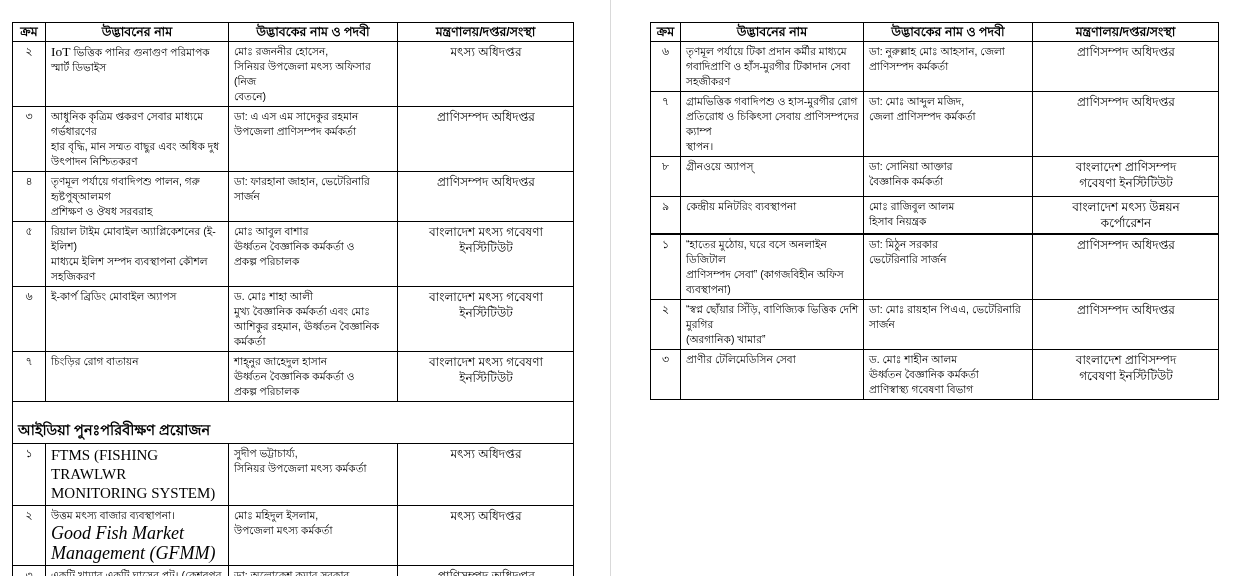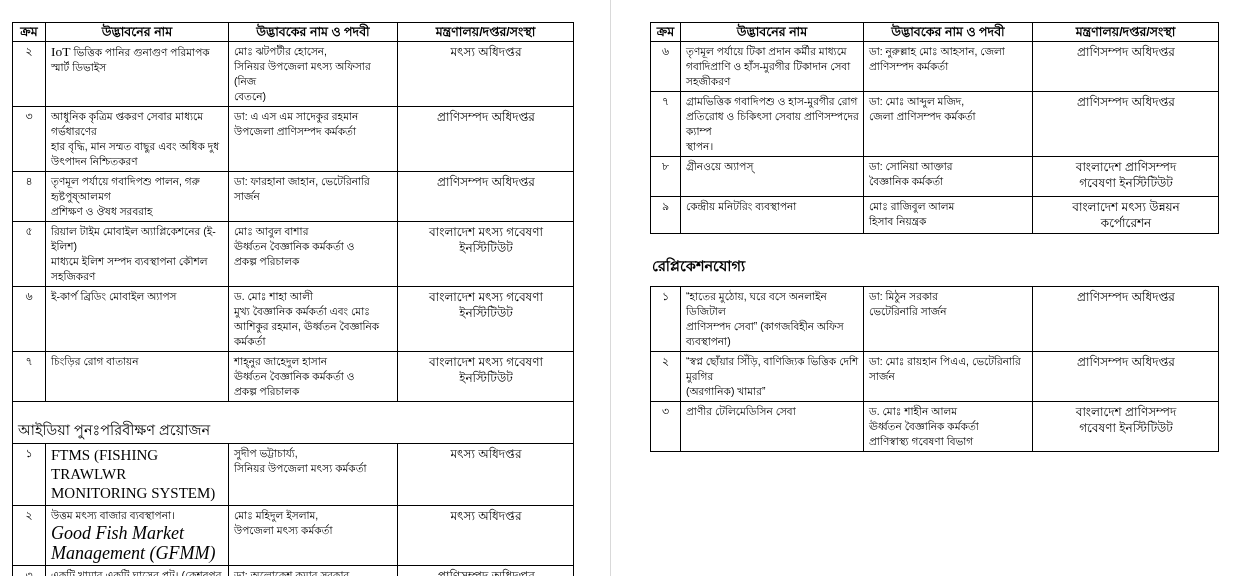--- a/index.html
+++ b/index.html
@@ -9,21 +9,21 @@
   .panel{position:absolute;top:22px;}
   table{border-collapse:collapse;table-layout:fixed;}
   td,th{border:1px solid #000;vertical-align:top;overflow:hidden;}
   th{font-size:12.5px;font-weight:bold;text-align:center;padding:1px 2px;line-height:16px;}
   td{font-size:10.5px;line-height:15px;padding:2px 4px 2px 5px;white-space:pre-line;}
   td.sl{text-align:center;font-size:11px;padding-left:2px;padding-right:2px;}
   td.org{font-size:12px;line-height:16px;text-align:center;}
   .en{font-family:"Liberation Serif",serif;font-size:15px;line-height:19px;}
   .en-sm{font-family:"Liberation Serif",serif;font-size:13.5px;}
   .en-block{display:block;font-family:"Liberation Serif",serif;font-size:18px;line-height:20px;font-style:italic;}
-  td.section-cell{vertical-align:bottom;font-weight:normal;font-size:14.5px;line-height:18px;
+  td.section-cell{vertical-align:bottom;font-weight:bold;font-size:14.5px;line-height:18px;
                   padding:0 1px 4px 5px;white-space:normal;}
   .gap-title{height:45px;display:flex;align-items:flex-end;padding:0 0 7px 2px;
              font-weight:bold;font-size:14.5px;}
 </style>
 </head>
 <body>
 
 <div class="page">
 
   <div class="divider" style="left:610px"></div>
@@ -39,21 +39,21 @@
       <tbody>
           <tr style="height:18px">
         <th>ক্রম</th>
         <th>উদ্ভাবনের নাম</th>
         <th>উদ্ভাবকের নাম ও পদবী</th>
         <th>মন্ত্রণালয়/দপ্তর/সংস্থা</th>
       </tr>
       <tr style="height:54px">
         <td class="sl">২</td>
         <td><span class="en-sm">IoT</span> <span>ভিত্তিক পানির গুনাগুণ পরিমাপক স্মার্ট ডিভাইস</span></td>
-        <td>মোঃ ঝটপটীর হোসেন,
+        <td>মোঃ রজননীর হোসেন,
 সিনিয়র উপজেলা মৎস্য অফিসার (নিজ
 বেতনে)</td>
         <td class="org">মৎস্য অধিদপ্তর</td>
       </tr>
       <tr style="height:45px">
         <td class="sl">৩</td>
         <td>আধুনিক কৃত্রিম প্তকরণ সেবার মাধ্যমে গর্ভধারণের
 হার বৃদ্ধি, মান সম্মত বাছুর এবং অধিক দুধ
 উৎপাদন নিশ্চিতকরণ</td>
         <td>ডা: এ এস এম সাদেকুর রহমান
@@ -171,21 +171,20 @@
         <td class="sl">৯</td>
         <td>কেন্দ্রীয় মনিটরিং ব্যবস্থাপনা</td>
         <td>মোঃ রাজিবুল আলম
 হিসাব নিয়ন্ত্রক</td>
         <td class="org">বাংলাদেশ মৎস্য উন্নয়ন
 কর্পোরেশন</td>
       </tr>
     </tbody>
       </table>
 
-    <div class="gap-title">রেপ্লিকেশনযোগ্য</div>
 
     <table style="width:568px">
       <colgroup>
           <col style="width:30px">
           <col style="width:183px">
           <col style="width:169px">
           <col style="width:186px">
         </colgroup>
       <tbody>
           <tr style="height:35px">

